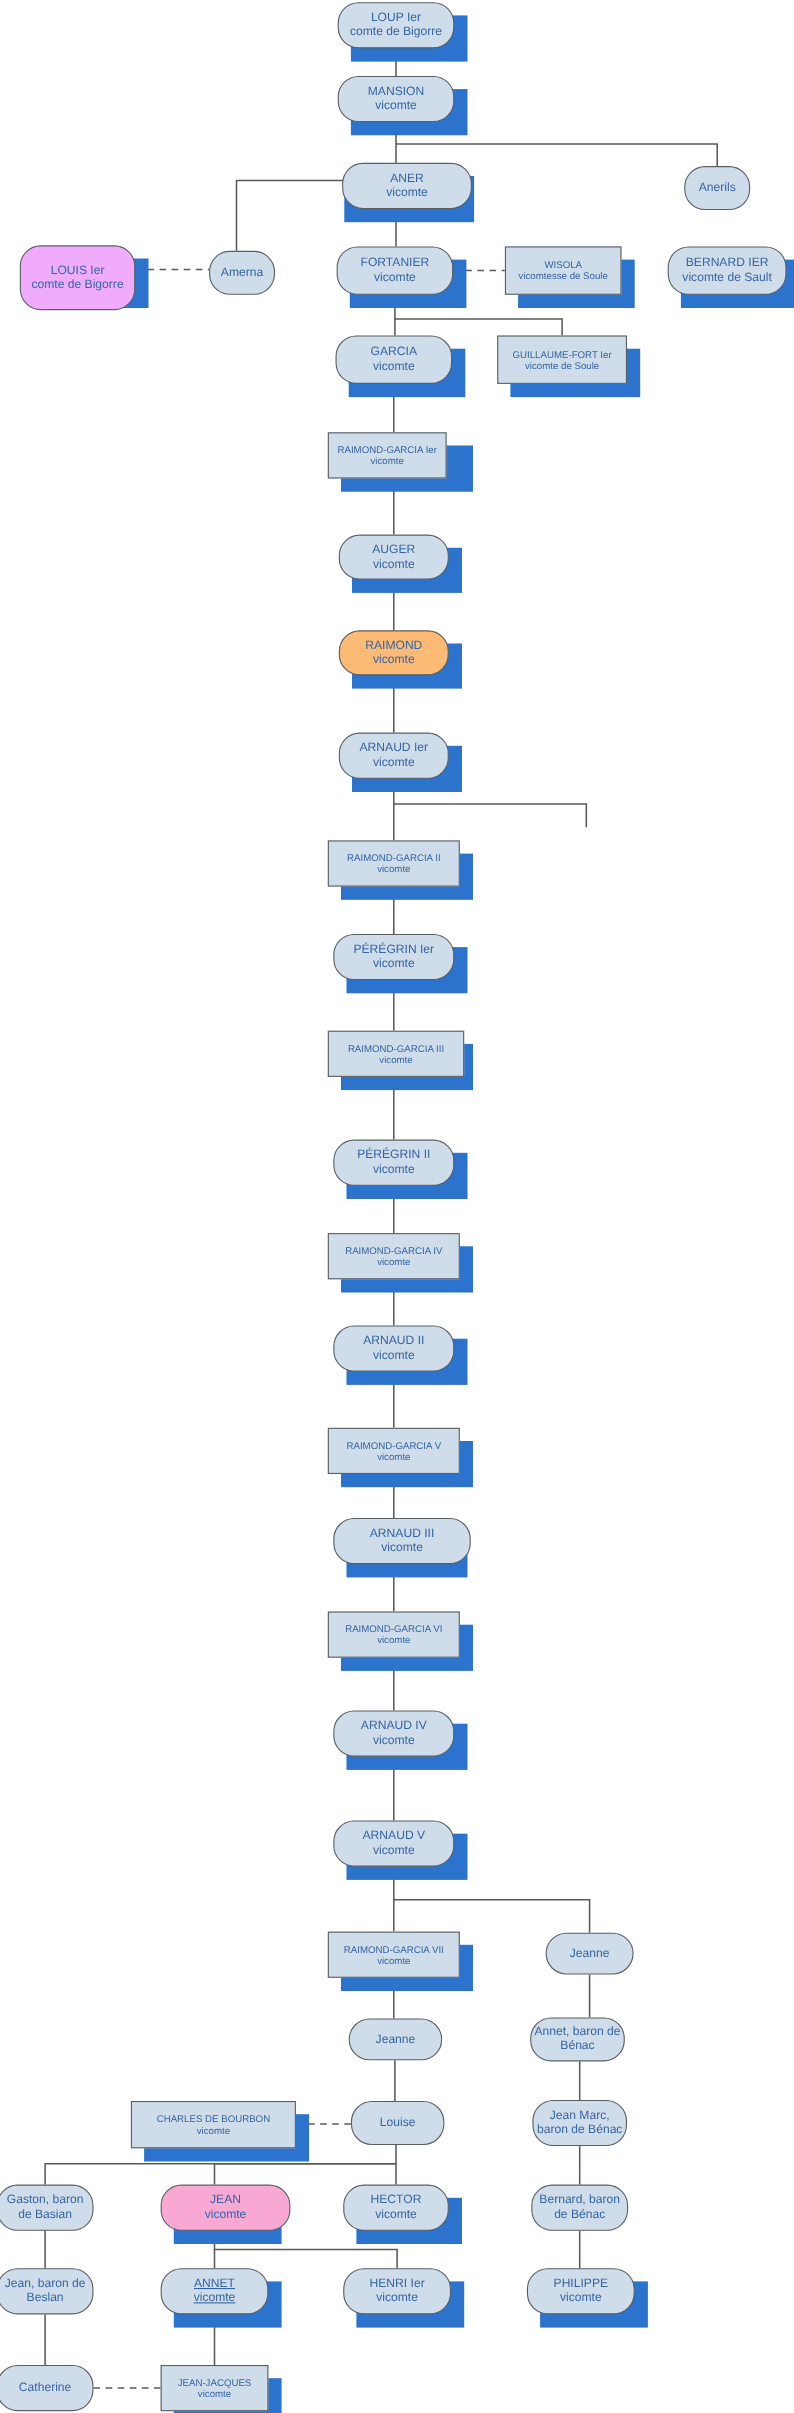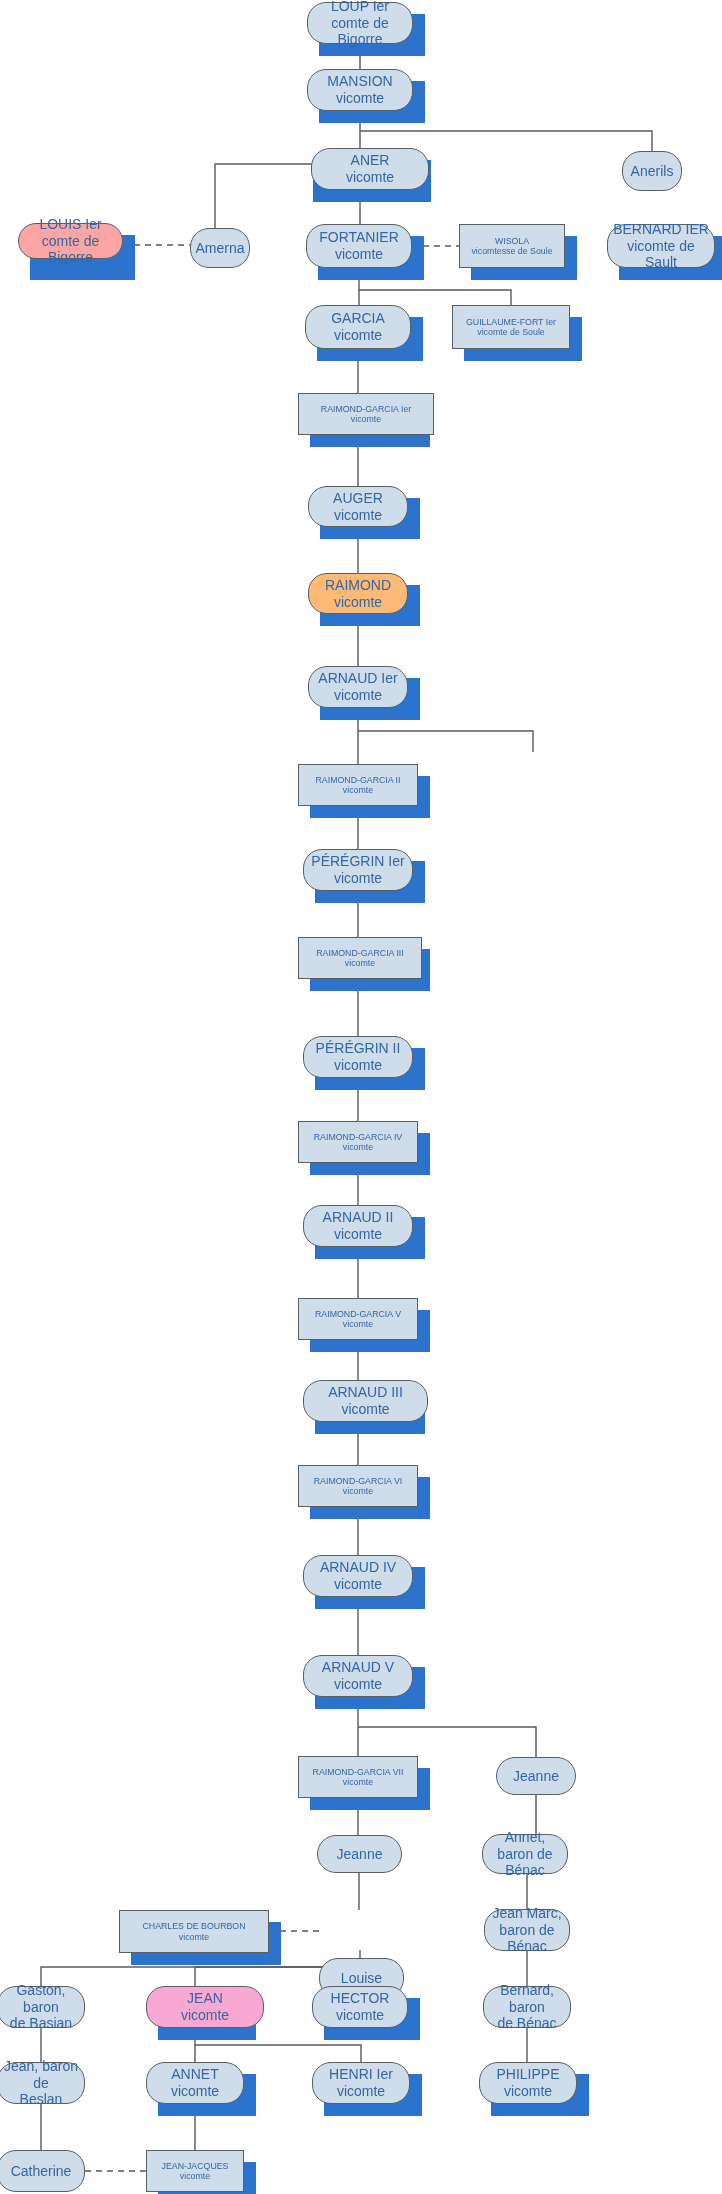--- a/index.html
+++ b/index.html
@@ -37,21 +37,21 @@
     padding:1px 2px;
   }
   .node .nm{ display:block; white-space:nowrap; }
   .node .ttl{ display:block; white-space:nowrap; }
   .node.wrap .nm,.node.wrap .ttl{ white-space:normal; }
   .shadow{
     position:absolute;
     background:#2b73cc;
     z-index:2;
   }
-  .f10{font-size:14px;border-radius:19px;}
+  .f10{font-size:11px;border-radius:19px;}
   .f9{font-size:8.8px;}
 </style>
 </head>
 <body>
 
 <div id="chart">
 
   <svg id="wires" viewBox="0 0 722 2194" xmlns="http://www.w3.org/2000/svg">
       <path d="M360,44 L360,69" fill="none" stroke="#595959" stroke-width="1.4"></path>
       <path d="M360,111 L360,148" fill="none" stroke="#595959" stroke-width="1.4"></path>
@@ -111,21 +111,21 @@
       </div>
       <div class="shadow" style="left: 313px; top: 160px; width: 118px; height: 42px; background: rgb(43, 115, 204);"></div>
       <div class="node f10 wrap" style="left: 311px; top: 148px; width: 118px; height: 42px; background: rgb(207, 220, 234); border-color: rgb(90, 95, 99); color: rgb(52, 101, 164);">
         <span class="nm">ANER</span>
         <span class="ttl">vicomte</span>
       </div>
       <div class="node f10" style="left: 622px; top: 151px; width: 60px; height: 40px; background: rgb(207, 220, 234); border-color: rgb(90, 95, 99); color: rgb(52, 101, 164);">
         <span class="nm">Anerils</span>
       </div>
       <div class="shadow" style="left: 30px; top: 235px; width: 105px; height: 45px; background: rgb(43, 115, 204);"></div>
-      <div class="node f10 wrap" style="left: 18px; top: 223px; width: 105px; height: 36px; background: #fca5a5; border-color: rgb(90, 95, 99); color: rgb(52, 101, 164);">
+      <div class="node f10 wrap" style="left: 18px; top: 223px; width: 105px; height: 59px; background: #f0abfc; border-color: rgb(90, 95, 99); color: rgb(52, 101, 164);">
         <span class="nm">LOUIS Ier</span>
         <span class="ttl">comte de Bigorre</span>
       </div>
       <div class="node f10" style="left: 190px; top: 228px; width: 60px; height: 40px; background: rgb(207, 220, 234); border-color: rgb(90, 95, 99); color: rgb(52, 101, 164);">
         <span class="nm">Amerna</span>
       </div>
       <div class="shadow" style="left: 318px; top: 236px; width: 106px; height: 44px; background: rgb(43, 115, 204);"></div>
       <div class="node f10 wrap" style="left: 306px; top: 224px; width: 106px; height: 44px; background: rgb(207, 220, 234); border-color: rgb(90, 95, 99); color: rgb(52, 101, 164);">
         <span class="nm">FORTANIER</span>
         <span class="ttl">vicomte</span>
@@ -144,21 +144,21 @@
       <div class="node f10 wrap" style="left: 305px; top: 305px; width: 106px; height: 44px; background: rgb(207, 220, 234); border-color: rgb(90, 95, 99); color: rgb(52, 101, 164);">
         <span class="nm">GARCIA</span>
         <span class="ttl">vicomte</span>
       </div>
       <div class="shadow" style="left: 464px; top: 317px; width: 118px; height: 44px; background: rgb(43, 115, 204);"></div>
       <div class="node f9 wrap" style="left: 452px; top: 305px; width: 118px; height: 44px; background: rgb(207, 220, 234); border-color: rgb(90, 95, 99); color: rgb(52, 101, 164);">
         <span class="nm">GUILLAUME-FORT Ier</span>
         <span class="ttl">vicomte de Soule</span>
       </div>
       <div class="shadow" style="left: 310px; top: 405px; width: 120px; height: 42px; background: rgb(43, 115, 204);"></div>
-      <div class="node f9 wrap" style="left: 298px; top: 393px; width: 136px; height: 42px; background: rgb(207, 220, 234); border-color: rgb(90, 95, 99); color: rgb(52, 101, 164);">
+      <div class="node f9 wrap" style="left: 298px; top: 393px; width: 108px; height: 42px; background: rgb(207, 220, 234); border-color: rgb(90, 95, 99); color: rgb(52, 101, 164);">
         <span class="nm">RAIMOND-GARCIA Ier</span>
         <span class="ttl">vicomte</span>
       </div>
       <div class="shadow" style="left: 320px; top: 498px; width: 100px; height: 41px; background: rgb(43, 115, 204);"></div>
       <div class="node f10 wrap" style="left: 308px; top: 486px; width: 100px; height: 41px; background: rgb(207, 220, 234); border-color: rgb(90, 95, 99); color: rgb(52, 101, 164);">
         <span class="nm">AUGER</span>
         <span class="ttl">vicomte</span>
       </div>
       <div class="shadow" style="left: 320px; top: 585px; width: 100px; height: 41px; background: rgb(43, 115, 204);"></div>
       <div class="node f10 wrap" style="left: 308px; top: 573px; width: 100px; height: 41px; background: #fdba74; border-color: rgb(90, 95, 99); color: rgb(52, 101, 164);">
@@ -238,21 +238,21 @@
       </div>
       <div class="node f10 wrap" style="left: 482px; top: 1834px; width: 86px; height: 40px; background: rgb(207, 220, 234); border-color: rgb(90, 95, 99); color: rgb(52, 101, 164);">
         <span class="nm">Annet, baron de</span>
         <span class="ttl">Bénac</span>
       </div>
       <div class="shadow" style="left: 131px; top: 1922px; width: 150px; height: 43px; background: rgb(43, 115, 204);"></div>
       <div class="node f9 wrap" style="left: 119px; top: 1910px; width: 150px; height: 43px; background: rgb(207, 220, 234); border-color: rgb(90, 95, 99); color: rgb(52, 101, 164);">
         <span class="nm">CHARLES DE BOURBON</span>
         <span class="ttl">vicomte</span>
       </div>
-      <div class="node f10" style="left: 319px; top: 1910px; width: 85px; height: 40px; background: rgb(207, 220, 234); border-color: rgb(90, 95, 99); color: rgb(52, 101, 164); margin-top: 48px;">
+      <div class="node f10" style="left: 319px; top: 1910px; width: 85px; height: 40px; background: rgb(207, 220, 234); border-color: rgb(90, 95, 99); color: rgb(52, 101, 164);">
         <span class="nm">Louise</span>
       </div>
       <div class="node f10 wrap" style="left: 484px; top: 1909px; width: 86px; height: 42px; background: rgb(207, 220, 234); border-color: rgb(90, 95, 99); color: rgb(52, 101, 164);">
         <span class="nm">Jean Marc,</span>
         <span class="ttl">baron de Bénac</span>
       </div>
       <div class="node f10 wrap" style="left: -3px; top: 1986px; width: 88px; height: 42px; background: rgb(207, 220, 234); border-color: rgb(90, 95, 99); color: rgb(52, 101, 164);">
         <span class="nm">Gaston, baron</span>
         <span class="ttl">de Basian</span>
       </div>
@@ -268,21 +268,21 @@
       </div>
       <div class="node f10 wrap" style="left: 483px; top: 1986px; width: 88px; height: 42px; background: rgb(207, 220, 234); border-color: rgb(90, 95, 99); color: rgb(52, 101, 164);">
         <span class="nm">Bernard, baron</span>
         <span class="ttl">de Bénac</span>
       </div>
       <div class="node f10 wrap" style="left: -3px; top: 2062px; width: 88px; height: 42px; background: rgb(207, 220, 234); border-color: rgb(90, 95, 99); color: rgb(52, 101, 164);">
         <span class="nm">Jean, baron de</span>
         <span class="ttl">Beslan</span>
       </div>
       <div class="shadow" style="left: 158px; top: 2074px; width: 98px; height: 42px; background: rgb(43, 115, 204);"></div>
-      <div class="node f10 wrap" style="left: 146px; top: 2062px; width: 98px; height: 42px; background: rgb(207, 220, 234); border-color: rgb(90, 95, 99); color: rgb(52, 101, 164);">
+      <div class="node f10 wrap" style="left: 146px; top: 2062px; width: 98px; height: 42px; background: rgb(207, 220, 234); border-color: rgb(90, 95, 99); color: rgb(52, 101, 164); text-decoration: underline;">
         <span class="nm">ANNET</span>
         <span class="ttl">vicomte</span>
       </div>
       <div class="shadow" style="left: 324px; top: 2074px; width: 98px; height: 42px; background: rgb(43, 115, 204);"></div>
       <div class="node f10 wrap" style="left: 312px; top: 2062px; width: 98px; height: 42px; background: rgb(207, 220, 234); border-color: rgb(90, 95, 99); color: rgb(52, 101, 164);">
         <span class="nm">HENRI Ier</span>
         <span class="ttl">vicomte</span>
       </div>
       <div class="shadow" style="left: 491px; top: 2074px; width: 98px; height: 42px; background: rgb(43, 115, 204);"></div>
       <div class="node f10 wrap" style="left: 479px; top: 2062px; width: 98px; height: 42px; background: rgb(207, 220, 234); border-color: rgb(90, 95, 99); color: rgb(52, 101, 164);">

